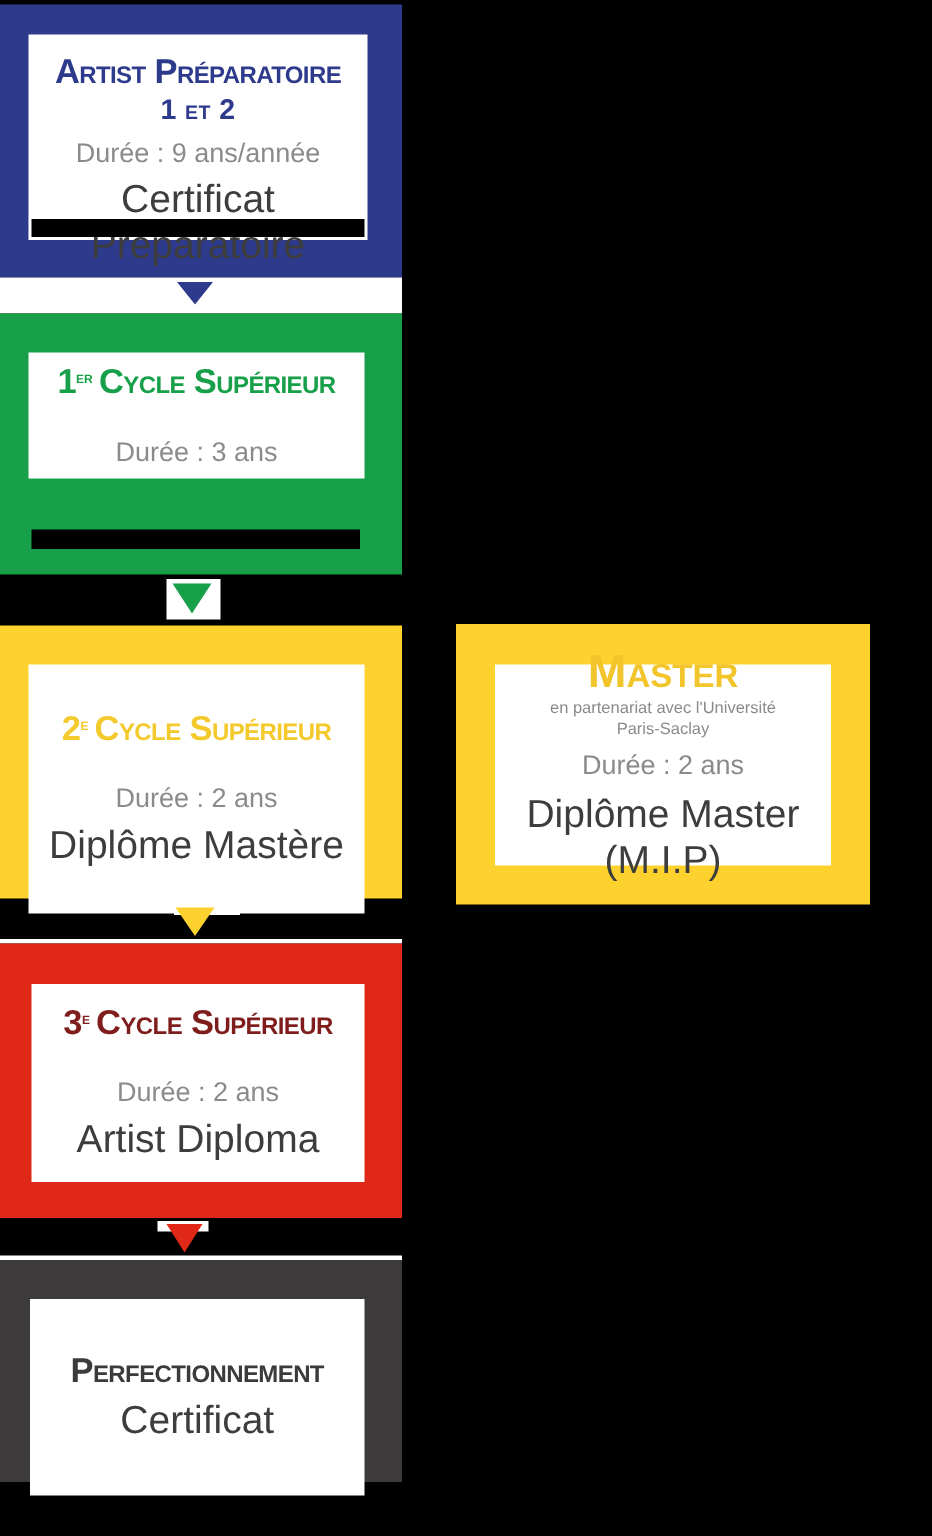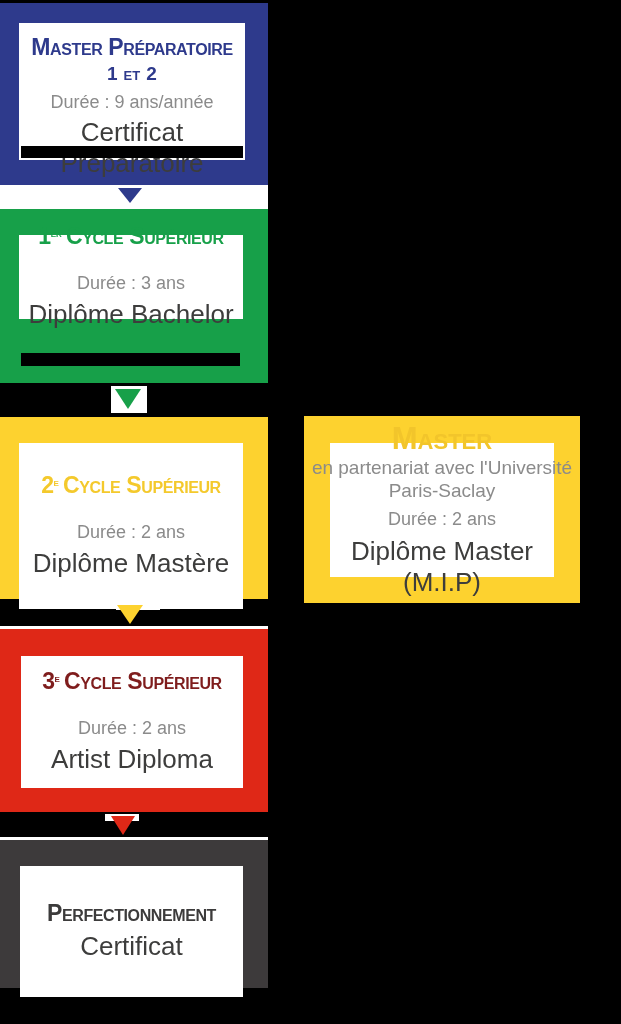--- a/index.html
+++ b/index.html
@@ -74,47 +74,46 @@
     font-variant: small-caps;
   }
   .title sup { font-size: 0.52em; vertical-align: 0.55em; letter-spacing: 0; }
   .title .t { margin-left: 0.18em; }
   .title2 { font-weight: 700; font-size: 19px; margin-top: 3px; font-variant: small-caps; letter-spacing: 0.3px; }
   .duration { font-size: 18px; color: #8b8b8b; margin-top: 24px; }
   .diploma  { font-size: 26px; color: #3d3d3c; margin-top: 5px; }
   #b0 .duration { margin-top: 7px; }
   #b0 .diploma  { margin-top: 4px; }
   #bm .title { font-size: 31px; letter-spacing: 0; }
-  .partner { font-size: 19px; color: #8b8b8b; line-height: 1.15; margin-top: 1px; white-space: nowrap; }
+  .partner { font-size: 11px; color: #8b8b8b; line-height: 1.15; margin-top: 1px; white-space: nowrap; }
   #bm .duration { margin-top: 8px; }
   #bm .diploma  { margin-top: 6px; }
 </style>
 </head>
 <body>
 
 <div class="canvas">
 
   <section class="box" id="b0" style="background-color: rgb(46, 58, 140);">
     <div class="panel">
-      <h2 class="title" style="color: rgb(46, 58, 140);"><span>Master Préparatoire</span></h2>
+      <h2 class="title" style="color: rgb(46, 58, 140);"><span>Artist Préparatoire</span></h2>
       <div class="title2" style="color: rgb(46, 58, 140);">1 et 2</div>
       <div class="duration">Durée : 9 ans/année</div>
       <div class="diploma">Certificat Préparatoire</div>
       <div class="blackbar"></div>
     </div>
   </section>
 
   <div class="gapband"></div>
   <div class="tri" id="tri1" style="border-top-color: rgb(46, 58, 140);"></div>
 
   <section class="box" id="b1" style="background-color: rgb(23, 160, 73);">
     <div class="panel">
       <h2 class="title" style="color: rgb(23, 160, 73);"><span class="num">1</span><sup>er</sup><span class="t">Cycle Supérieur</span></h2>
       <div class="duration">Durée : 3 ans</div>
-      <div class="diploma">Diplôme Bachelor</div>
     </div>
     <div class="underbar"></div>
   </section>
 
   <div class="wpatch" id="patch2"></div>
   <div class="tri" id="tri2" style="border-top-color: rgb(23, 160, 73);"></div>
 
   <section class="box" id="b2" style="background-color: rgb(253, 210, 47);">
     <div class="panel">
       <h2 class="title" style="color: rgb(244, 201, 44);"><span class="num">2</span><sup>e</sup><span class="t">Cycle Supérieur</span></h2>

